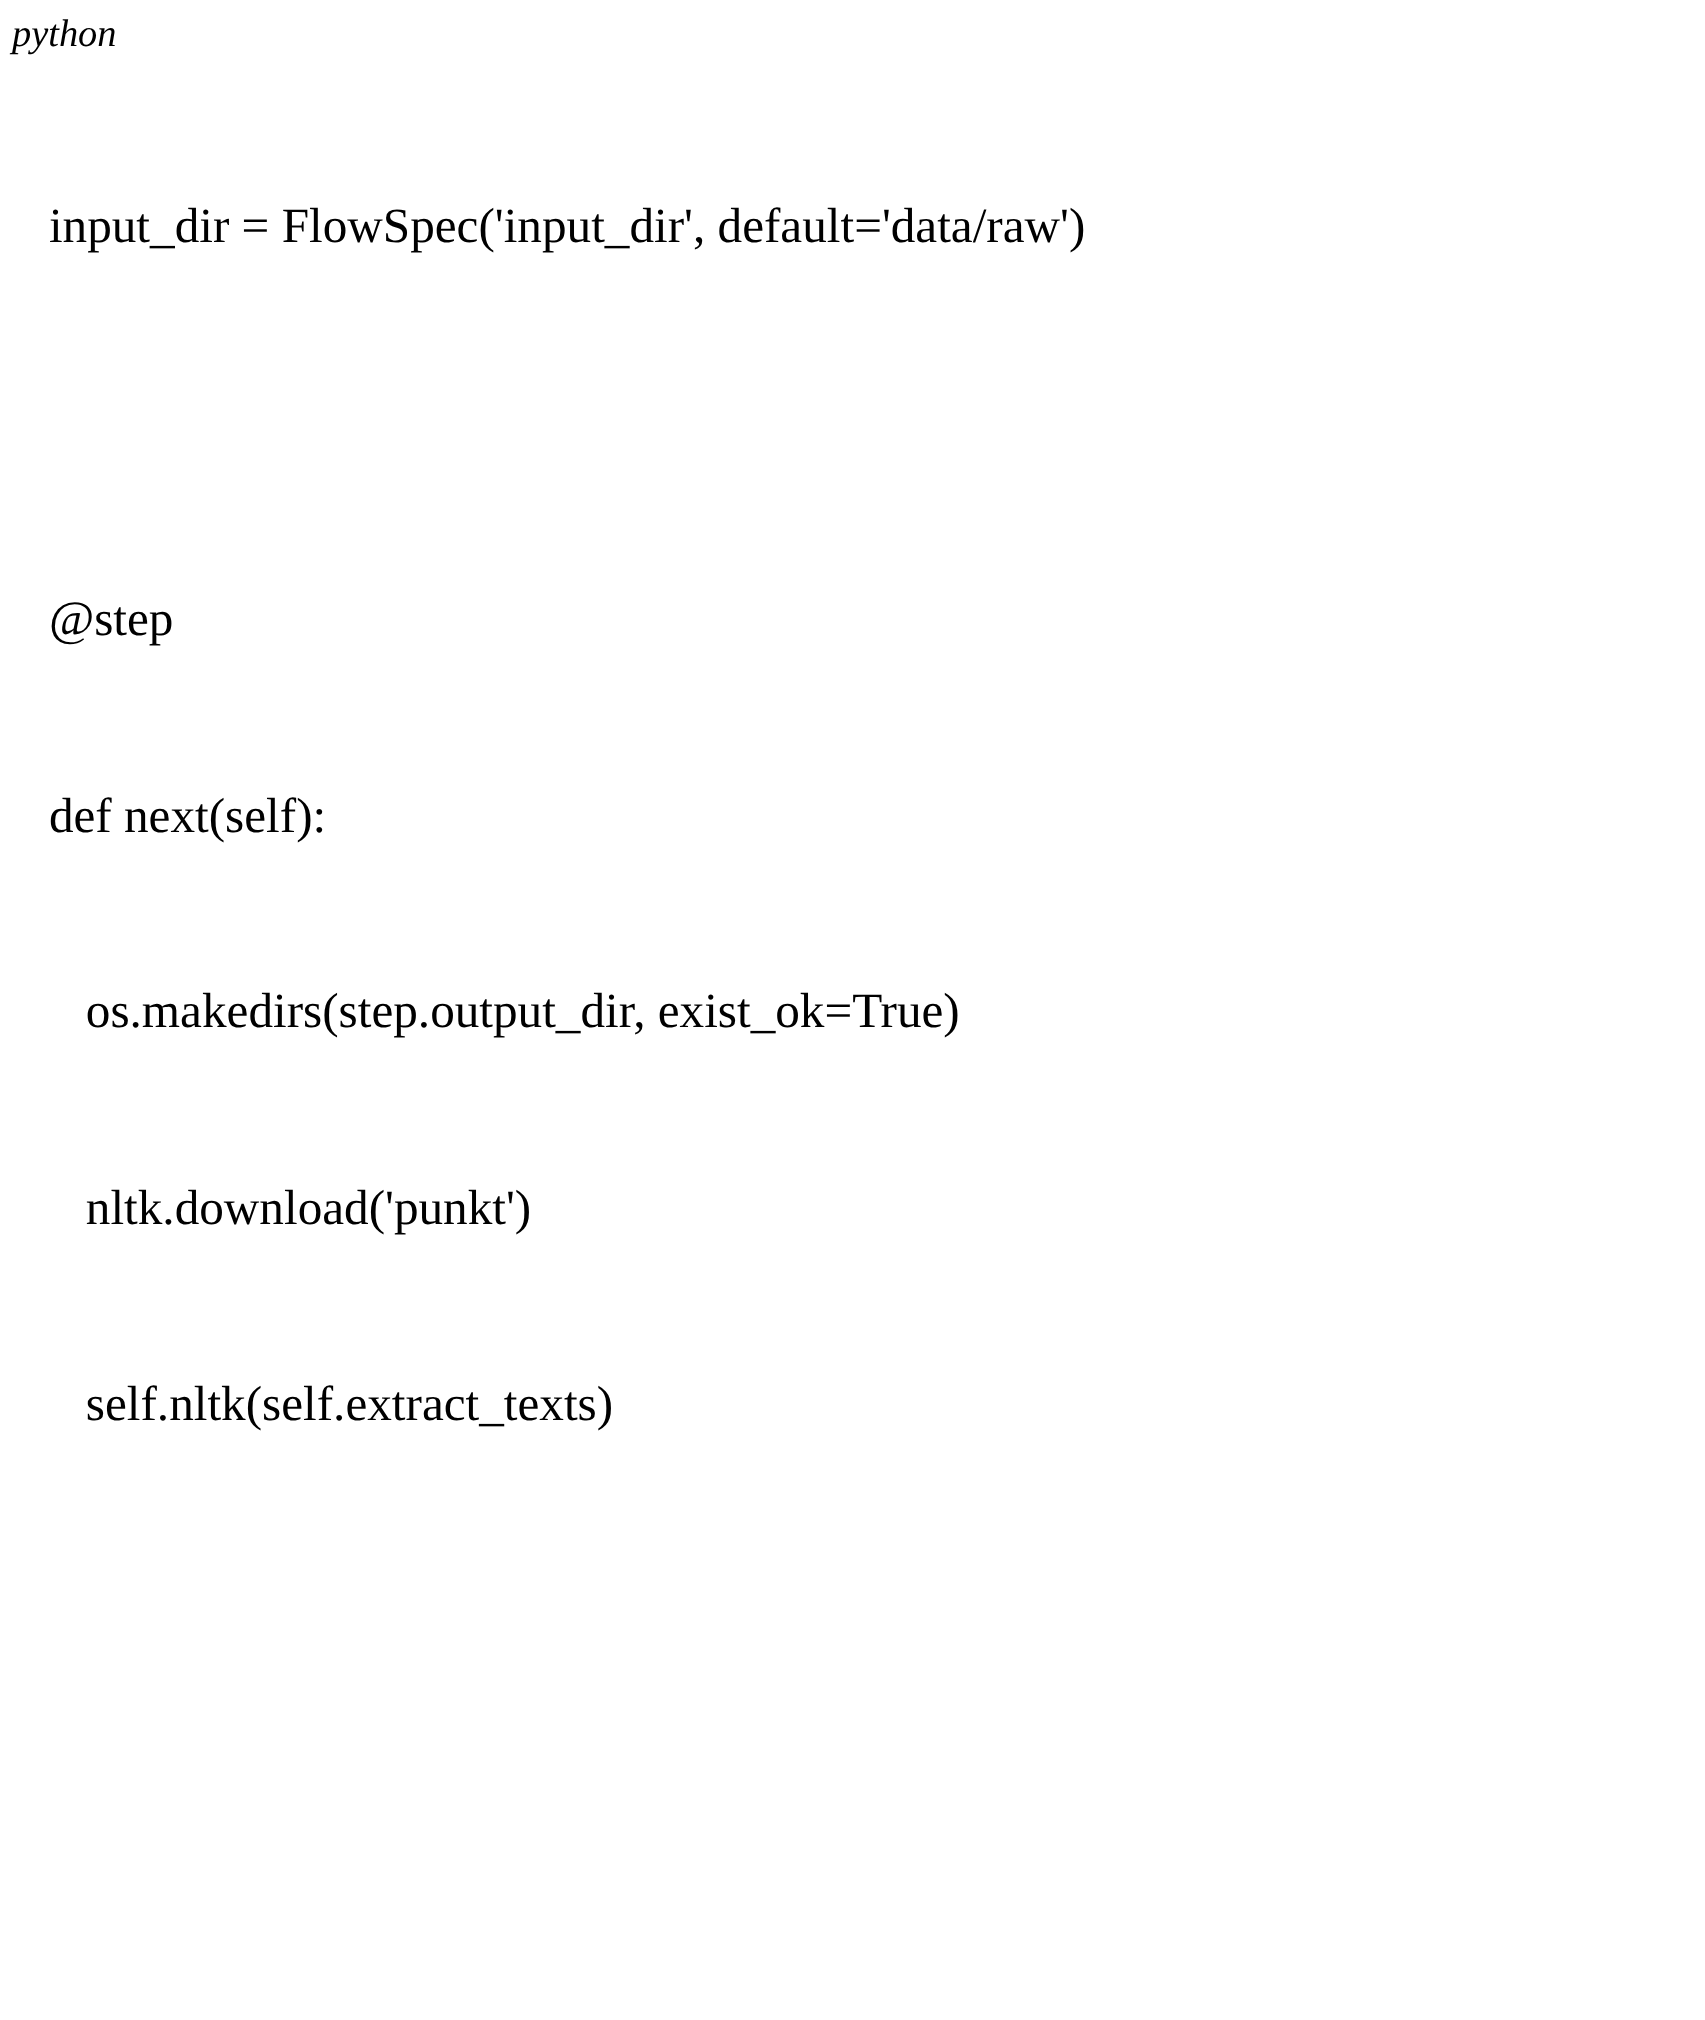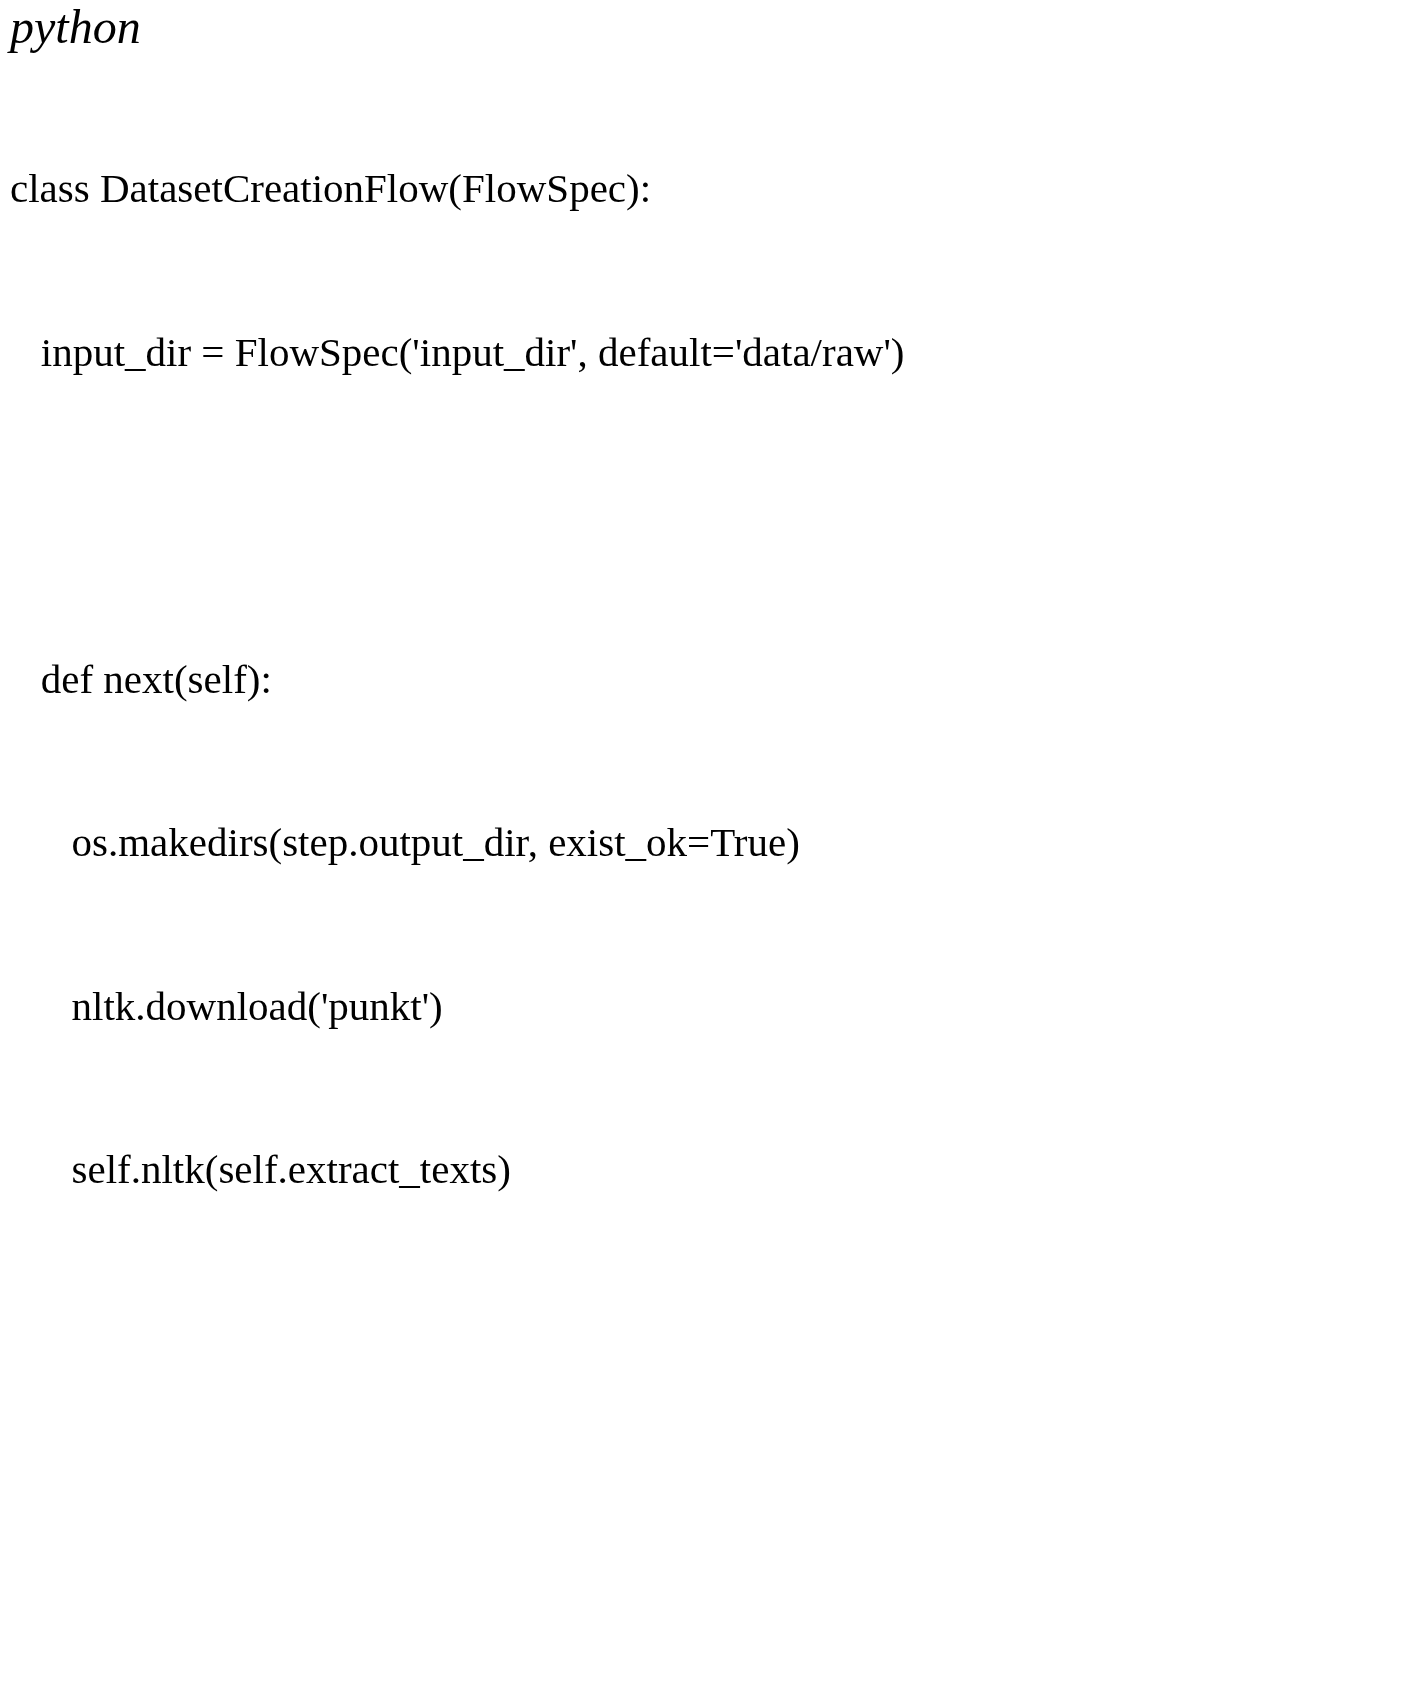--- a/index.html
+++ b/index.html
@@ -13,21 +13,21 @@
     font-family: "Liberation Serif", "DejaVu Serif", serif;
     color: #000000;
   }
   .page {
     width: 1421px;
     box-sizing: border-box;
     padding: 4px 10px 0 10px;
   }
   .lang-label {
     font-style: italic;
-    font-size: 48px;
+    font-size: 32px;
     line-height: 46px;
     margin: 0 0 2px 0;
     white-space: pre;
   }
   .code-block {
     font-family: "Liberation Serif", "DejaVu Serif", serif;
     font-size: 41px;
     line-height: 54.5px;
     white-space: pre;
     letter-spacing: 0px;
@@ -39,23 +39,23 @@
   .code-line.blank {
     min-height: 54.5px;
   }
 </style>
 </head>
 <body>
 
 <div class="page">
   <div class="lang-label">python</div>
   <div class="code-block">
-    <div class="code-line">class DatasetCreationFlow(FlowSpec):</div>
     <div class="code-line">   input_dir = FlowSpec('input_dir', default='data/raw')</div>
     <div class="code-line blank"></div>
+    <div class="code-line">   @step</div>
     <div class="code-line">   def next(self):</div>
     <div class="code-line">      os.makedirs(step.output_dir, exist_ok=True)</div>
     <div class="code-line">      nltk.download('punkt')</div>
     <div class="code-line">      self.nltk(self.extract_texts)</div>
     <div class="code-line blank"></div>
     
     
     
     
     

